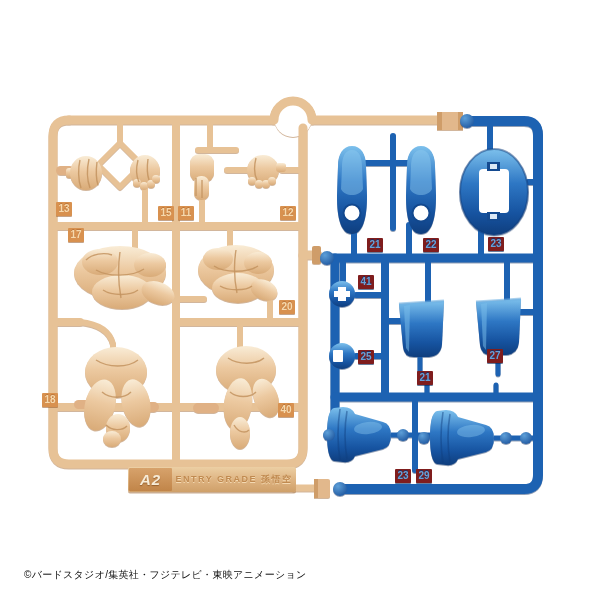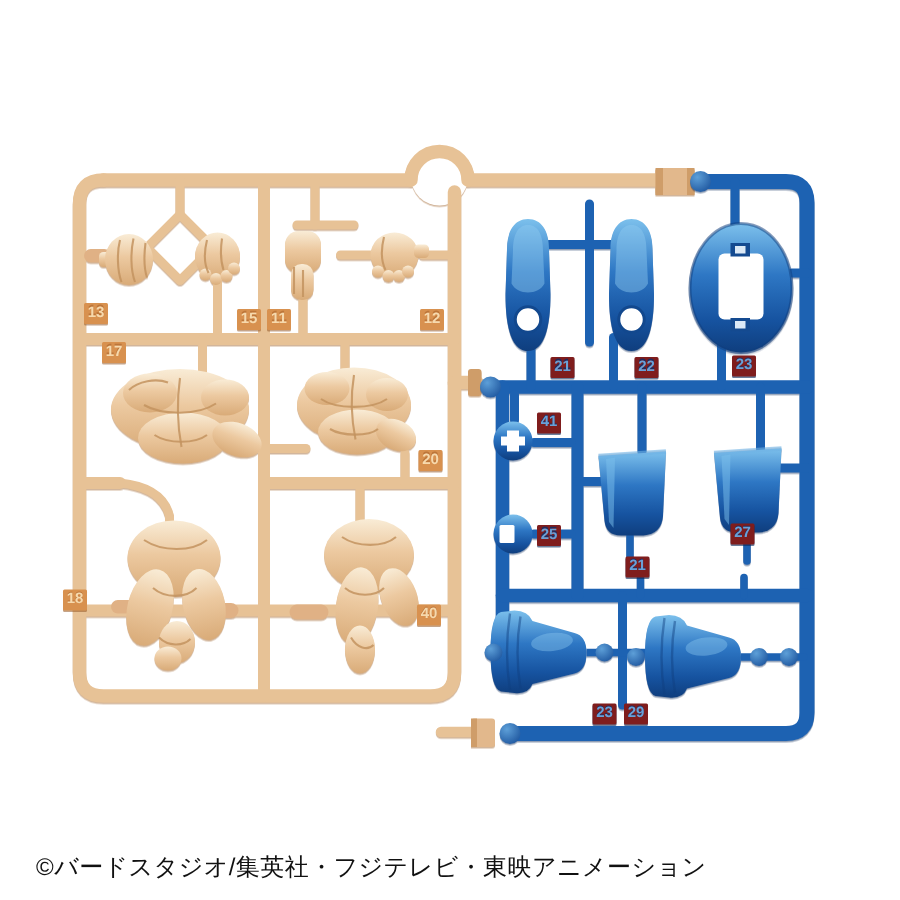--- a/index.html
+++ b/index.html
@@ -35,21 +35,21 @@
     background:linear-gradient(#d7a26b,#c18549);
     color:#f7ecd8;font-weight:bold;font-style:italic;font-size:15px;line-height:23px;
     text-align:center;letter-spacing:1px;border-radius:1px;
     text-shadow:0 1px 1px rgba(120,70,25,.6);
   }
   .plate-title{
     flex:1;text-align:center;font-size:9px;font-weight:bold;letter-spacing:1.5px;
     color:#c08a50;text-shadow:0 1px 0 rgba(246,222,184,.9);white-space:nowrap;
   }
   .copyright{
-    position:absolute;left:24px;top:568px;font-size:16px;color:#111;letter-spacing:.3px;
+    position:absolute;left:24px;top:568px;font-size:10px;color:#111;letter-spacing:.3px;
   }
 </style>
 </head>
 <body>
 
 <div class="stage">
 
 <svg width="600" height="600" viewBox="0 0 600 600">
   <defs>
     <linearGradient id="tanPart" x1="0" y1="0" x2="0" y2="1">
@@ -292,15 +292,19 @@
   <div class="ptag blue-tag" style="left:367px;top:238px">21</div>
   <div class="ptag blue-tag" style="left:423px;top:238px">22</div>
   <div class="ptag blue-tag" style="left:488px;top:237px">23</div>
   <div class="ptag blue-tag" style="left:358px;top:275px">41</div>
   <div class="ptag blue-tag" style="left:358px;top:350px">25</div>
   <div class="ptag blue-tag" style="left:417px;top:371px">21</div>
   <div class="ptag blue-tag" style="left:487px;top:349px">27</div>
   <div class="ptag blue-tag" style="left:395px;top:469px">23</div>
   <div class="ptag blue-tag" style="left:416px;top:469px">29</div>
 
+  <div class="plate">
+    <div class="plate-tab">A2</div>
+    <div class="plate-title">ENTRY GRADE 孫悟空</div>
+  </div>
 
   <div class="copyright">©バードスタジオ/集英社・フジテレビ・東映アニメーション</div>
 </div>
 
 </body></html>

